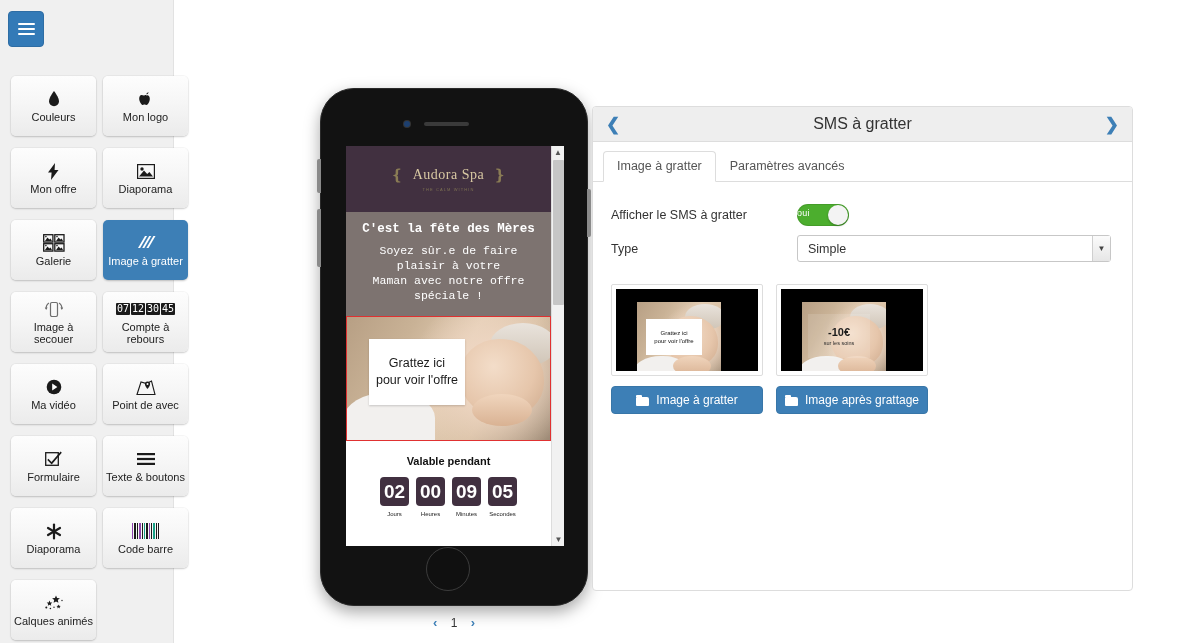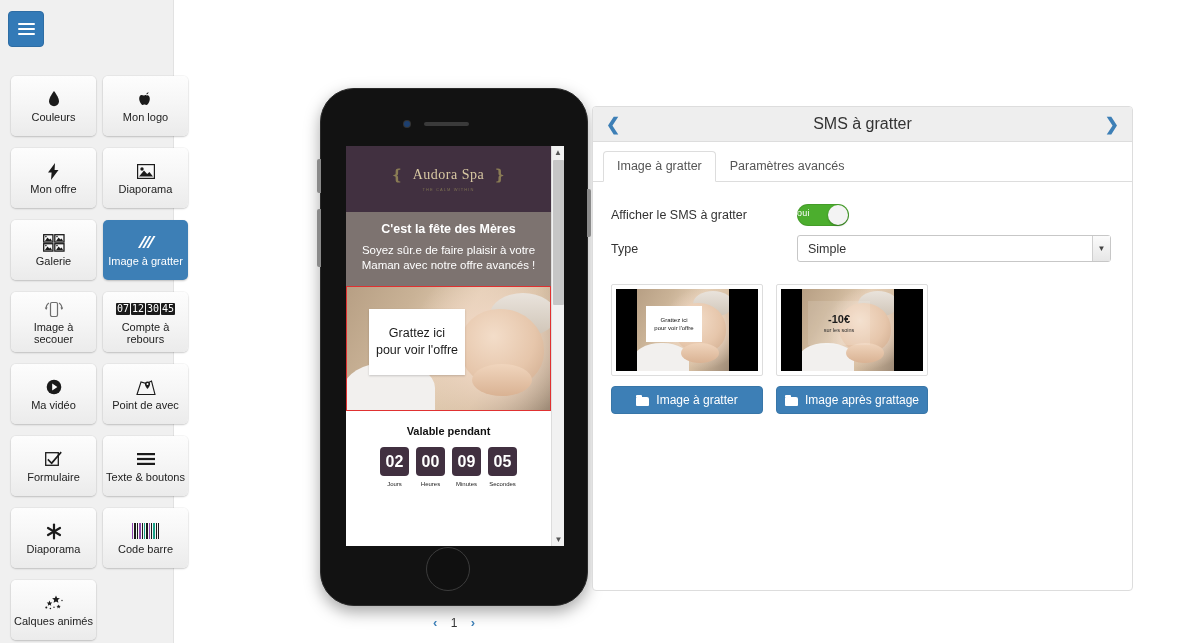--- a/index.html
+++ b/index.html
@@ -144,21 +144,21 @@
     display:flex; flex-direction:column;
     align-items:center; justify-content:center;
   }
   .m-brand {
     color:#d9c9a3; font-family:"Liberation Serif", serif;
     font-size:14px; letter-spacing:.5px;
     display:flex; align-items:center; gap:9px;
   }
   .m-brand .brace { color:#8a7c55; font-size:15px; }
   .m-sub { color:#7d7152; font-size:4px; letter-spacing:1.1px; margin-top:3px; }
-  .m-body { background:#7d7370; padding:10px 8px 13px; text-align:center; }
+  .m-body { background:#7d7370; padding:10px 8px 13px; text-align:center;font-family:Liberation Mono, monospace; }
   .m-title { color:#fff; font-weight:bold; font-size:12.5px; margin-bottom:7px; }
   .m-text { color:#fff; font-size:11.5px; line-height:15px; }
   .m-photo {
     position:relative; height:125px; overflow:hidden;
     border:1px solid #e03131;
     background:
       radial-gradient(circle at 72% 48%, #efd7c4 0 16%, rgba(239,215,196,0) 52%),
       linear-gradient(120deg,#b79f84 0%,#c9b296 26%,#e3cdb4 50%,#d8c0a4 70%,#9d8a76 100%);
   }
   .m-photo .face {
@@ -187,21 +187,21 @@
     align-items:center; justify-content:center;
     font-size:12.5px; color:#1b1b1b; line-height:17px;
     box-shadow:0 1px 2px rgba(0,0,0,.18);
   }
   .m-count { background:#fff; text-align:center; padding:14px 0 12px; }
   .m-count-title { font-size:11px; font-weight:bold; color:#111; margin-bottom:10px; }
   .m-count-row { display:flex; justify-content:center; gap:7px; }
   .m-cell { width:29px; }
   .m-cell .num {
     background:#413040; color:#fff; border-radius:4px;
-    height:29px; line-height:29px; font-weight:bold; font-size:16px;
+    height:29px; line-height:29px; font-weight:bold; font-size:19px;
   }
   .m-cell .lab { font-size:6px; color:#222; margin-top:5px; }
 
   .pager {
     position:absolute; left:320px; top:615px; width:268px;
     text-align:center; font-size:12px; color:#333;
   }
   .pager span { margin:0 5px; }
   .pager .ar { color:#3d7fb6; font-size:13px; cursor:pointer; font-weight:bold; }
 
@@ -278,21 +278,21 @@
   .thumb-box {
     width:152px; height:92px;
     border:1px solid #dddddd; background:#fff;
     padding:4px; border-radius:2px;
   }
   .thumb-img {
     position:relative; width:142px; height:82px; overflow:hidden;
     background:#000;
   }
   .thumb-pic {
-    position:absolute; left:21px; top:0; width:92px; height:82px; overflow:hidden;
+    position:absolute; left:21px; top:13px; width:84px; height:82px; overflow:hidden;
     background:
       radial-gradient(circle at 72% 48%, #efd7c4 0 16%, rgba(239,215,196,0) 52%),
       linear-gradient(120deg,#b79f84 0%,#c9b296 26%,#e3cdb4 50%,#d8c0a4 70%,#9d8a76 100%);
   }
   .thumb-pic .face {
     position:absolute; right:3px; top:14px; width:52px; height:50px;
     border-radius:46% 52% 44% 50%;
     background: radial-gradient(ellipse at 40% 35%, #f3ddc9 0%, #e6c6ab 58%, #cda98c 100%);
   }
   .thumb-pic .hair {
@@ -569,21 +569,21 @@
               <span class="brace">❴</span>
               <span>Audora Spa</span>
               <span class="brace">❵</span>
             </div>
             <div class="m-sub">THE CALM WITHIN</div>
           </div>
 
           <div class="m-body">
             <div class="m-title">C'est la fête des Mères</div>
             <div class="m-text">Soyez sûr.e de faire plaisir à votre</div>
-            <div class="m-text">Maman avec notre offre avancés !</div>
+            <div class="m-text">Maman avec notre offre spéciale !</div>
           </div>
 
           <div class="m-photo">
             <div class="hair"></div>
             <div class="face"></div>
             <div class="towel"></div>
             <div class="hand"></div>
             <div class="m-scratch">
               <div>Grattez ici</div>
               <div>pour voir l'offre</div>

